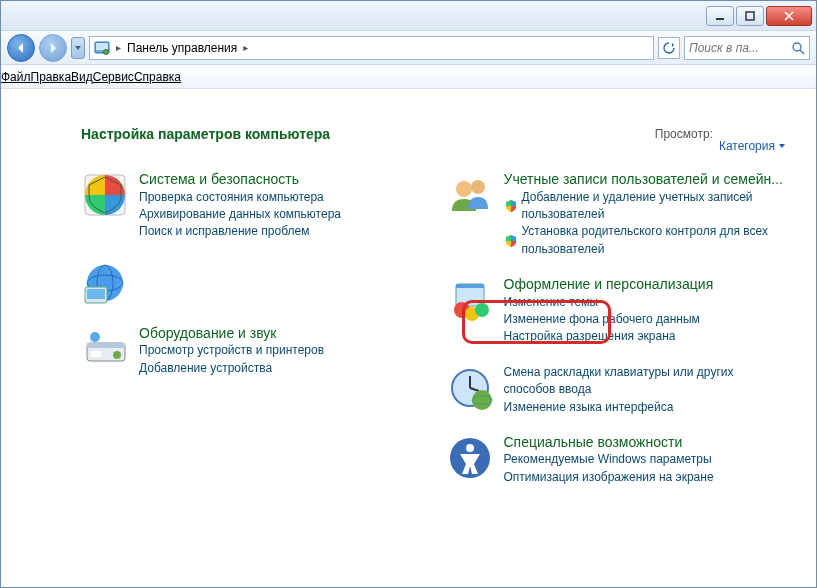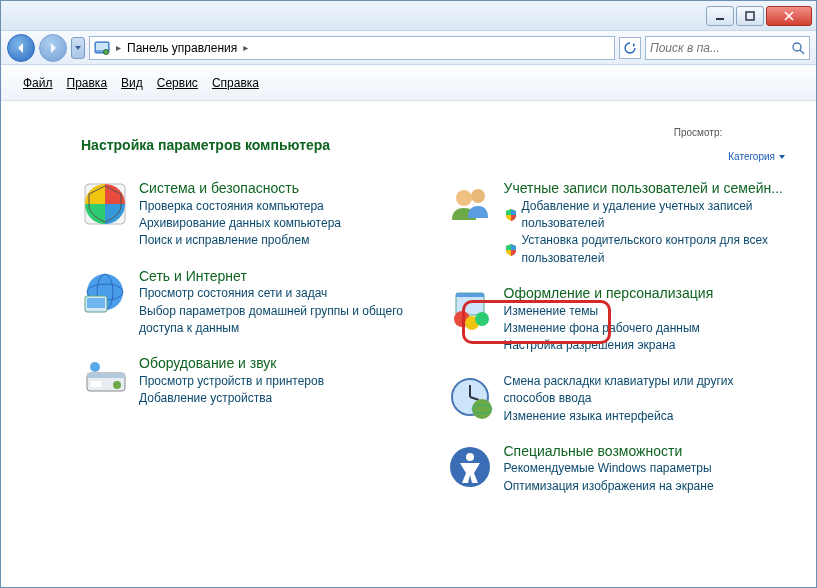--- a/index.html
+++ b/index.html
@@ -14,32 +14,32 @@
   .navbar { height: 34px; background: linear-gradient(to bottom, #f7fafd, #e6eef8); border-bottom: 1px solid #c9d7e8; display: flex; align-items: center; padding: 0 6px; gap: 4px; }
   .navbtn { width: 28px; height: 28px; border-radius: 50%; background: radial-gradient(circle at 40% 35%, #7fb7ea, #2a6abf); border: 1px solid #2a6abf; display: flex; align-items: center; justify-content: center; cursor: pointer; }
   .navbtn.disabled { opacity: 0.6; cursor: default; }
   .navbtn svg { width: 12px; height: 12px; fill: #fff; }
   .navdrop { width: 14px; height: 22px; background: linear-gradient(to bottom,#cfe0f3,#a7c5e6); border: 1px solid #7a9ec7; border-radius: 3px; display: flex; align-items: center; justify-content: center; cursor: pointer; }
   .navdrop svg { width: 8px; height: 8px; fill: #375f93; }
   .addressbar { flex: 1; height: 24px; border: 1px solid #9db8d7; background: #fff; display: flex; align-items: center; padding: 0 4px; gap: 6px; }
   .cp-icon { width: 16px; height: 16px; display: flex; align-items: center; justify-content: center; }
   .crumbsep { color: #555; font-size: 10px; }
   .refresh { width: 22px; height: 22px; border: 1px solid #9db8d7; background: #fff; display: flex; align-items: center; justify-content: center; cursor: pointer; }
-  .searchbox { width: 165px; height: 24px; border: 1px solid #9db8d7; background: #fff; display: flex; align-items: center; padding: 0 4px; }
+  .searchbox { width: 126px; height: 24px; border: 1px solid #9db8d7; background: #fff; display: flex; align-items: center; padding: 0 4px; }
   .searchbox input { border: none; outline: none; width: 100%; font-style: italic; color: #888; font-size: 12px; }
   .searchbox .sicon { width: 14px; height: 14px; }
   
-  .menubar { height: 36px; background: linear-gradient(to bottom, #fdfefe, #eef3fa); border-bottom: 1px solid #d6e1ef; display: flex; align-items: center; padding: 0 22px; gap: 14px; }
+  .menubar { height: 24px; background: linear-gradient(to bottom, #fdfefe, #eef3fa); border-bottom: 1px solid #d6e1ef; display: flex; align-items: center; padding: 0 0; }
   .menubar span { cursor: pointer; }
   .menubar span u { text-decoration: underline; }
   
   .content { flex: 1; padding: 26px 30px 10px 80px; overflow: auto; }
   .headrow { display: flex; justify-content: space-between; align-items: center; margin-bottom: 18px; }
   .headrow h1 { color: #0f6421; font-weight: bold; font-size: 14px; }
-  .viewby { color: #555; font-size: 10px; display: flex; align-items: flex-start; gap: 6px; }
+  .viewby { color: #555; font-size: 12px; display: flex; align-items: center; gap: 6px; }
   .viewby .catlink { color: #1a5fb4; cursor: pointer; display: flex; align-items: center; gap: 3px; margin-top: 24px; }
   .columns { display: flex; gap: 24px; }
   .col { flex: 1; display: flex; flex-direction: column; gap: 18px; }
   .category { display: flex; gap: 10px; align-items: flex-start; }
   .caticon { width: 48px; height: 48px; flex-shrink: 0; display: flex; align-items: center; justify-content: center; }
   .catbody { flex: 1; }
   .catlink-main { color: #0f6421; font-size: 14px; cursor: pointer; display: block; line-height: 1.25; }
   .sublink { color: #0c4a6e; font-size: 12px; cursor: pointer; display: block; line-height: 1.45; }
   .sublink.shield { display: flex; align-items: center; gap: 4px; }
   .shieldicon { width: 14px; height: 14px; flex-shrink: 0; margin-top: 1px; }
@@ -151,25 +151,20 @@
               <a class="sublink">Архивирование данных компьютера</a>
               <a class="sublink">Поиск и исправление проблем</a>
             </div>
           </div>
           <div class="category">
             <div class="caticon">
               <svg width="48" height="48" viewBox="0 0 48 48">
                 <use href="#ico-network"></use>
               </svg>
             </div>
-            <div class="catbody">
-              <a class="catlink-main">Сеть и Интернет</a>
-              <a class="sublink">Просмотр состояния сети и задач</a>
-              <a class="sublink">Выбор параметров домашней группы и общего доступа к данным</a>
-            </div>
           </div>
           <div class="category">
             <div class="caticon">
               <svg width="48" height="48" viewBox="0 0 48 48">
                 <use href="#ico-hardware"></use>
               </svg>
             </div>
             <div class="catbody">
               <a class="catlink-main">Оборудование и звук</a>
               <a class="sublink">Просмотр устройств и принтеров</a>

